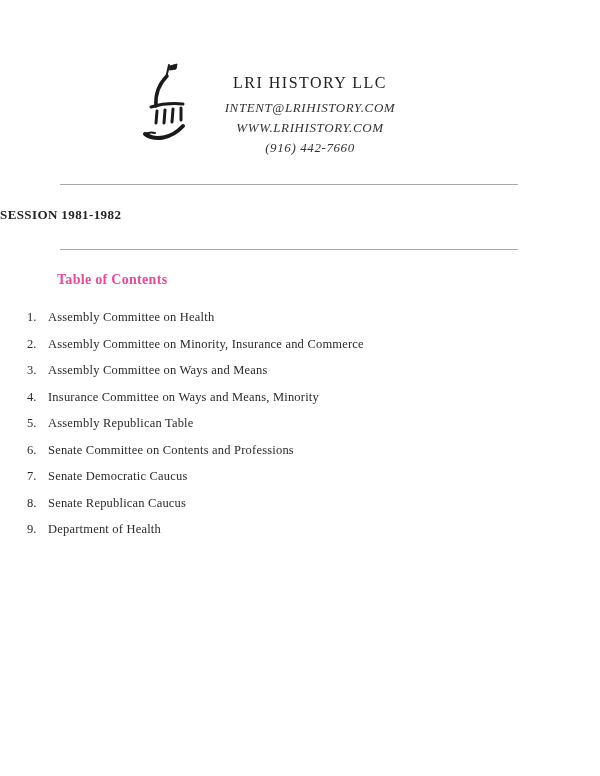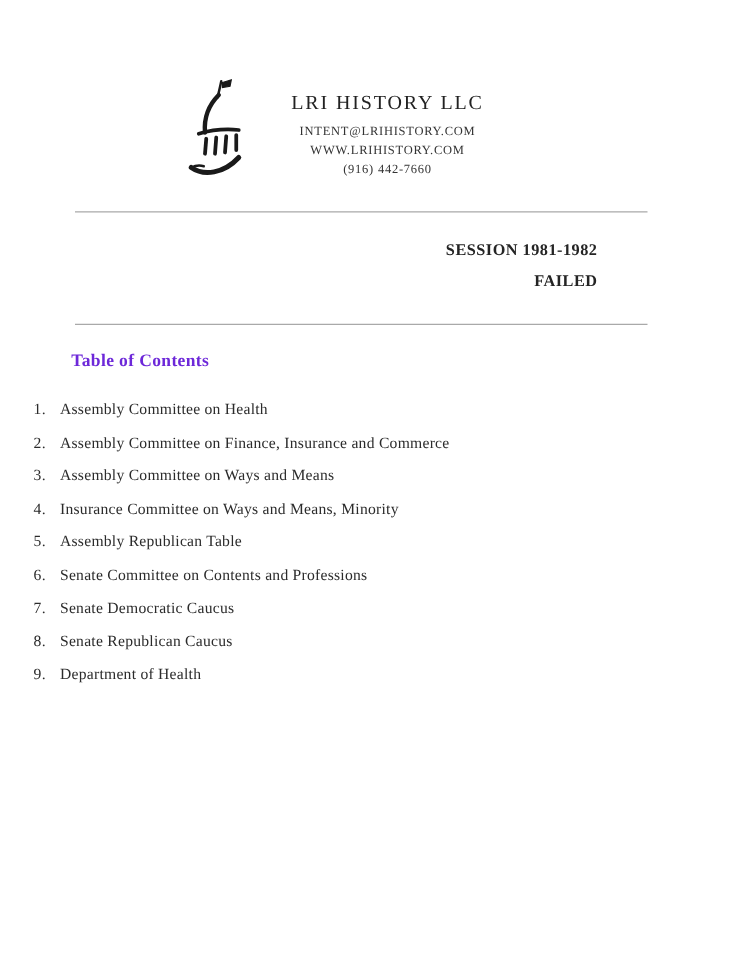--- a/index.html
+++ b/index.html
@@ -35,59 +35,59 @@
     text-align: center;
     padding-top: 12px;
   }
   .company-name {
     font-size: 16px;
     letter-spacing: 1.5px;
     color: #222222;
     margin-bottom: 8px;
   }
   .contact-line {
-    font-size: 10px;
+    font-size: 13px;
     letter-spacing: 0.6px;
     color: #333333;
     margin-bottom: 4px;
+    font-style: italic;
   }
 
   
   .rule {
     border: none;
     border-top: 1px solid #a9a9a9;
     margin: 0;
     margin-left: 60px;
     width: 458px;
   }
   .rule-1 { margin-top: 24px; }
   .rule-2 { margin-top: 26px; }
 
   
   .session-block {
     margin-top: 22px;
     margin-right: 110px;
-    text-align: right;
     font-weight: bold;
     font-size: 13px;
     letter-spacing: 0.4px;
     color: #242424;
   }
   .session-block div {
     margin-bottom: 9px;
   }
 
   
   .toc-title {
     margin-top: 22px;
     margin-left: 57px;
     font-weight: bold;
     font-size: 14px;
     letter-spacing: 0.3px;
-    color: #6d28d9;
+    color: #ec4899;
   }
   ol.toc-list {
     margin: 22px 0 0 0;
     list-style: decimal;
     font-size: 12.5px;
     color: #2b2b2b;
   }
   ol.toc-list li {
     margin-bottom: 11.5px;
     padding-left: 8px;
@@ -132,29 +132,28 @@
       <div class="contact-line">INTENT@LRIHISTORY.COM</div>
       <div class="contact-line">WWW.LRIHISTORY.COM</div>
       <div class="contact-line">(916) 442-7660</div>
     </div>
   </div>
 
   <hr class="rule rule-1">
 
   <div class="session-block">
     <div>SESSION  1981-1982</div>
-    <div>FAILED</div>
   </div>
 
   <hr class="rule rule-2">
 
   <div class="toc-title">Table of Contents</div>
   <ol class="toc-list">
       <li>Assembly Committee on Health</li>
-      <li>Assembly Committee on Finance, Insurance and Commerce</li>
+      <li>Assembly Committee on Minority, Insurance and Commerce</li>
       <li>Assembly Committee on Ways and Means</li>
       <li>Insurance Committee on Ways and Means, Minority</li>
       <li>Assembly Republican Table</li>
       <li>Senate Committee on Contents and Professions</li>
       <li>Senate Democratic Caucus</li>
       <li>Senate Republican Caucus</li>
       <li>Department of Health</li>
     </ol>
 
 </div>

